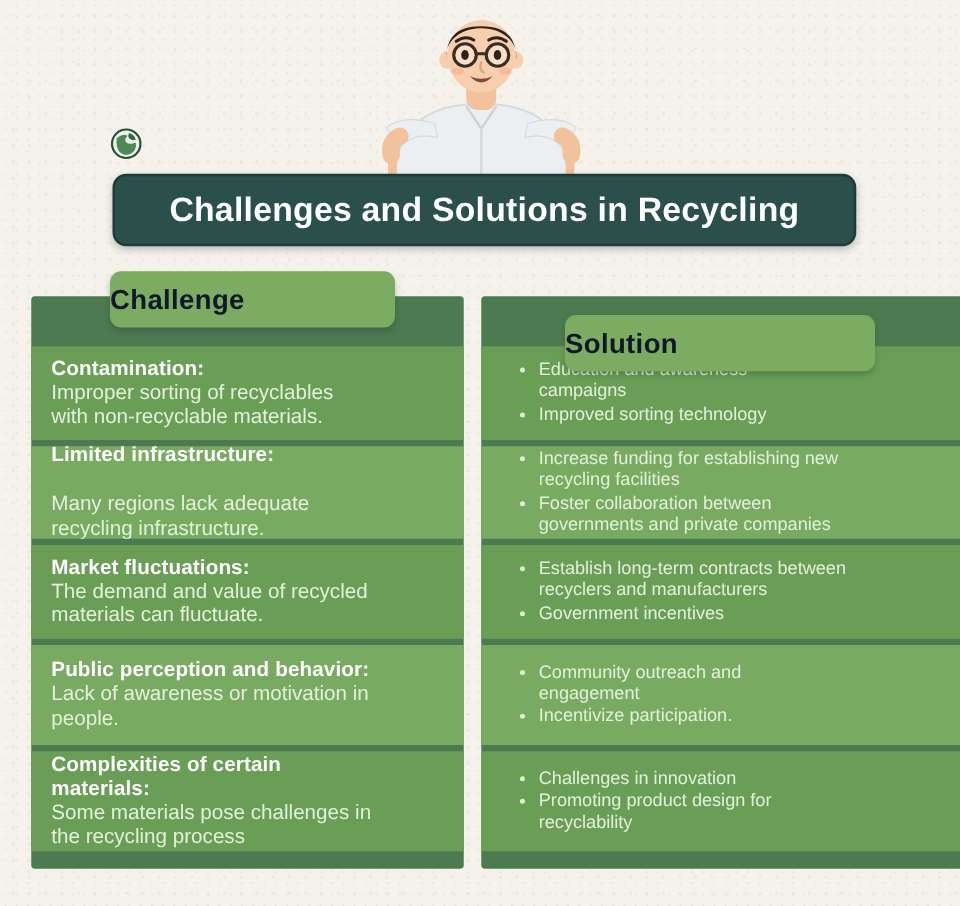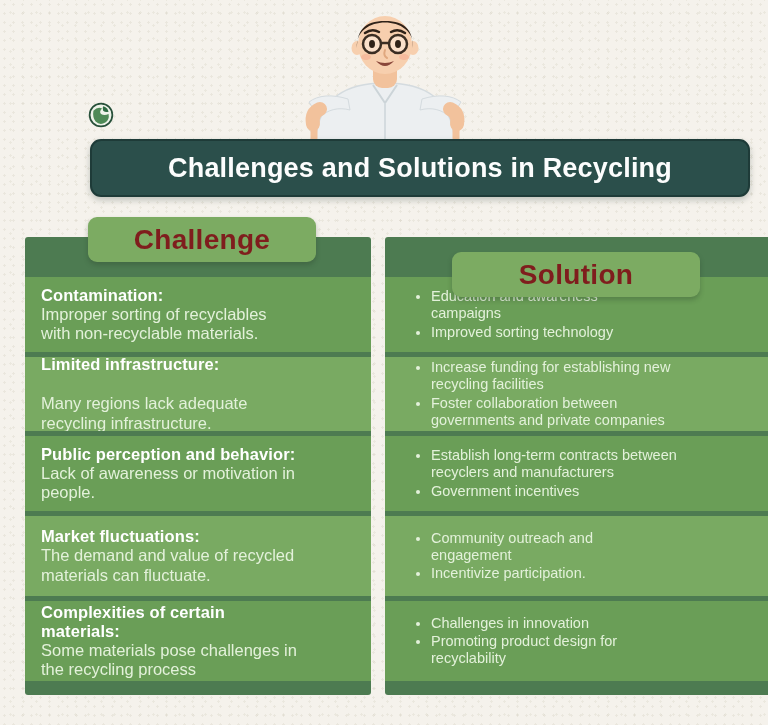--- a/index.html
+++ b/index.html
@@ -19,34 +19,34 @@
     background-size:9px 9px, 13px 13px;
     background-position:0 0, 4px 6px;
   }
   .character{position:absolute;left:262px;top:4px;z-index:1;}
   .logo{
     position:absolute;left:88px;top:102px;z-index:3;
     display:flex;align-items:center;gap:7px;
     color:#1d4a33;font-weight:800;font-size:17.5px;letter-spacing:.2px;
   }
   .title-bar{
-    position:absolute;left:90px;top:139px;width:660px;height:58px;z-index:2;
+    position:absolute;left:90px;top:139px;width:595px;height:58px;z-index:2;
     background:#2b4f4b;border:2px solid #1e3b38;border-radius:11px;
     box-sizing:border-box;
     display:flex;align-items:center;justify-content:center;
     box-shadow:0 3px 6px rgba(30,50,45,.25);
   }
   .title-bar span{
     color:#fcfdfd;font-weight:800;font-size:27px;letter-spacing:.2px;white-space:nowrap;
   }
   .badge{
     position:absolute;top:217px;height:45px;z-index:4;
     background:#7cab62;border-radius:9px;
-    display:flex;align-items:center;justify-content:center;
-    color:#7f1d1d;font-weight:800;font-size:28px;letter-spacing:.3px;
+    display:flex;align-items:center;justify-content:flex-start;
+    color:#0f172a;font-weight:800;font-size:22px;letter-spacing:.3px;
     box-shadow:0 3px 5px rgba(40,60,40,.3);
   }
   .badge-challenge{left:88px;width:228px;}
   .badge-solution{left:452px;width:248px;margin-top:35px;}
   .col{
     position:absolute;top:237px;height:458px;z-index:2;
     background:#4d7b51;border-radius:3px;
     box-sizing:border-box;
     display:flex;flex-direction:column;gap:5px;
     padding-top:40px;
@@ -151,28 +151,28 @@
       <div class="row-title">Contamination:</div>
       <div class="row-body">Improper sorting of recyclables
 with non-recyclable materials.</div>
     </div>
     <div class="row">
       <div class="row-title">Limited infrastructure:</div>
       <div class="row-body">Many regions lack adequate
 recycling infrastructure.</div>
     </div>
     <div class="row">
+      <div class="row-title">Market fluctuations:</div>
+      <div class="row-body">The demand and value of recycled
+materials can fluctuate.</div>
+    </div>
+    <div class="row">
       <div class="row-title">Public perception and behavior:</div>
       <div class="row-body">Lack of awareness or motivation in
 people.</div>
-    </div>
-    <div class="row">
-      <div class="row-title">Market fluctuations:</div>
-      <div class="row-body">The demand and value of recycled
-materials can fluctuate.</div>
     </div>
     <div class="row">
       <div class="row-title">Complexities of certain
 materials:</div>
       <div class="row-body">Some materials pose challenges in
 the recycling process</div>
     </div>
   </div>
 
   <div class="col col-right">

